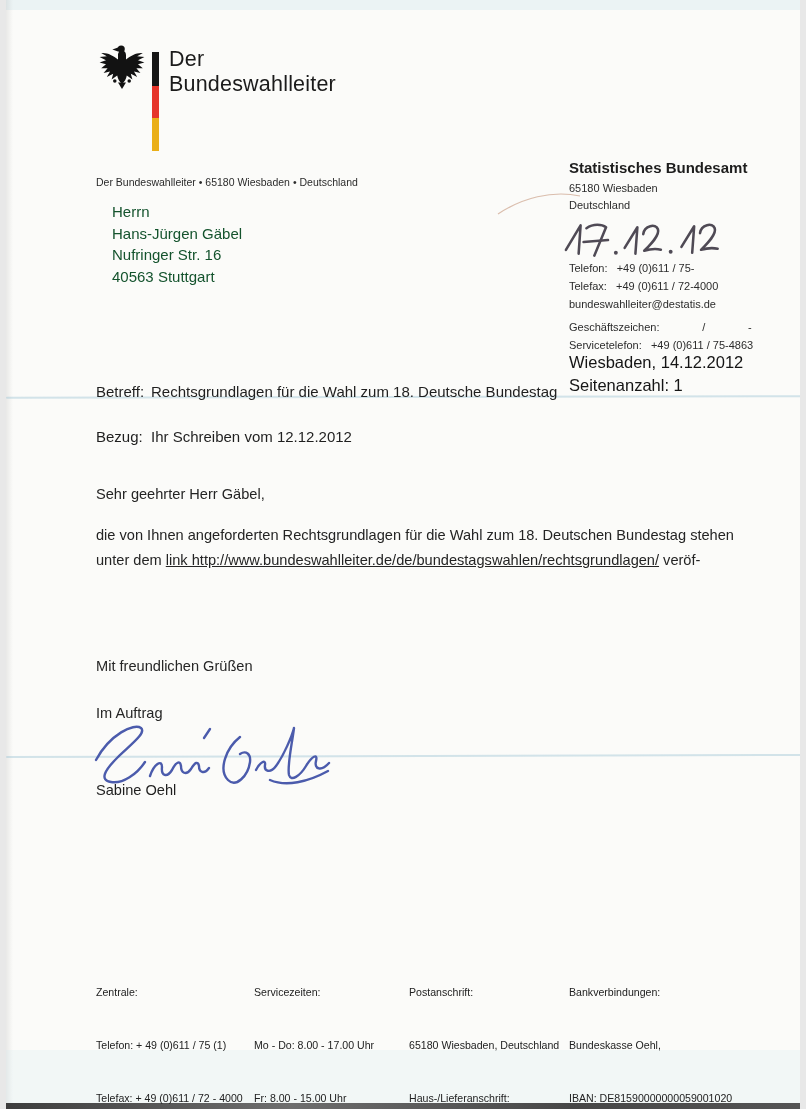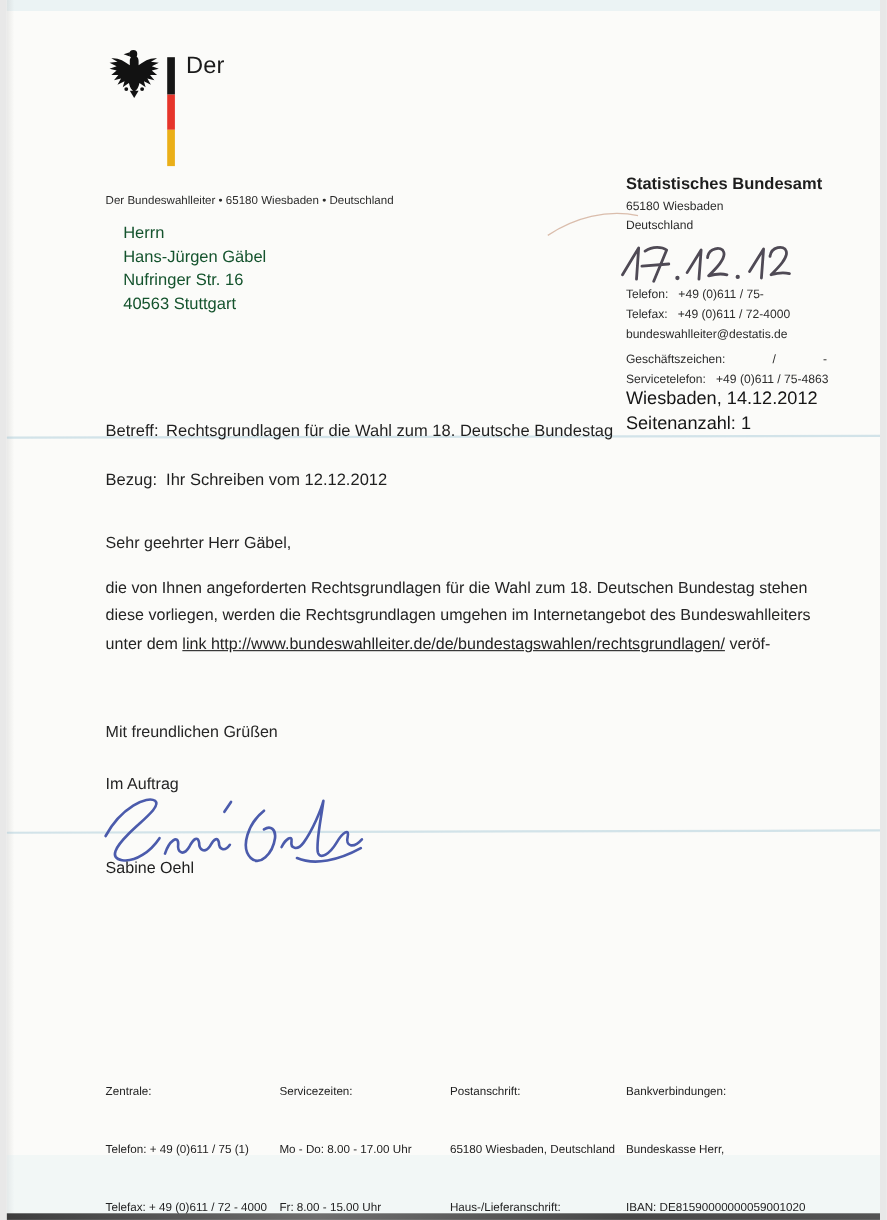--- a/index.html
+++ b/index.html
@@ -75,20 +75,21 @@
       <circle cx="39" cy="50" r="2.2"></circle>
     </g>
   </svg>
   <div class="abs stripe">
     <div class="b"></div>
     <div class="r"></div>
     <div class="g"></div>
   </div>
   <div class="abs lh-title">
     <div>Der</div>
+    <div>Bundeswahlleiter</div>
   </div>
   <div class="abs sender-line">Der Bundeswahlleiter • 65180 Wiesbaden • Deutschland</div>
 
   <div class="abs recipient">
     <div>Herrn</div>
     <div>Hans-Jürgen Gäbel</div>
     <div>Nufringer Str. 16</div>
     <div>40563 Stuttgart</div>
   </div>
 
@@ -122,21 +123,20 @@
   <div class="abs rc page-count">Seitenanzahl: 1</div>
 
   <div class="abs row-label" style="top:383px">Betreff:</div>
   <div class="abs row-text" style="top:383px">Rechtsgrundlagen für die Wahl zum 18. Deutsche Bundestag</div>
   <div class="abs row-label" style="top:428px">Bezug:</div>
   <div class="abs row-text" style="top:428px">Ihr Schreiben vom 12.12.2012</div>
 
   <div class="abs salutation">Sehr geehrter Herr Gäbel,</div>
   <div class="abs body">
     <div>die von Ihnen angeforderten Rechtsgrundlagen für die Wahl zum 18. Deutschen Bundestag stehen</div>
-    <div>diese vorliegen, werden die Rechtsgrundlagen umgehen im Internetangebot des Bundeswahlleiters</div>
     <div><span>unter dem </span><span class="lnk">link http://www.bundeswahlleiter.de/de/bundestagswahlen/rechtsgrundlagen/</span><span> veröf-</span></div>
   </div>
 
   <div class="abs closing">Mit freundlichen Grüßen</div>
   <div class="abs im-auftrag">Im Auftrag</div>
 
   <svg class="abs signature" viewBox="0 0 260 78">
     <g fill="none" stroke="#4253a8" stroke-width="2.4" stroke-linecap="round" stroke-linejoin="round" opacity="0.95">
       <path d="M8 42 C22 16 46 5 53 10 C59 15 41 28 29 40 C17 52 11 62 23 64 C35 66 49 56 57 44"></path>
       <path d="M62 58 C66 46 74 41 74 49 C73 58 79 60 84 52 C88 44 92 42 93 48 C93 55 98 58 103 51 C107 44 110 43 111 48 C111 54 116 57 121 50"></path>
@@ -164,21 +164,21 @@
   </div>
   <div class="abs fcol fc3">
     <div>Postanschrift:</div>
     <div>65180 Wiesbaden, Deutschland</div>
     <div>Haus-/Lieferanschrift:</div>
     
     
   </div>
   <div class="abs fcol fc4">
     <div>Bankverbindungen:</div>
-    <div>Bundeskasse Herr,</div>
+    <div>Bundeskasse Oehl,</div>
     <div>IBAN: DE81590000000059001020</div>
     
     
     
     
   </div>
 
 </div>
 
 </body></html>

